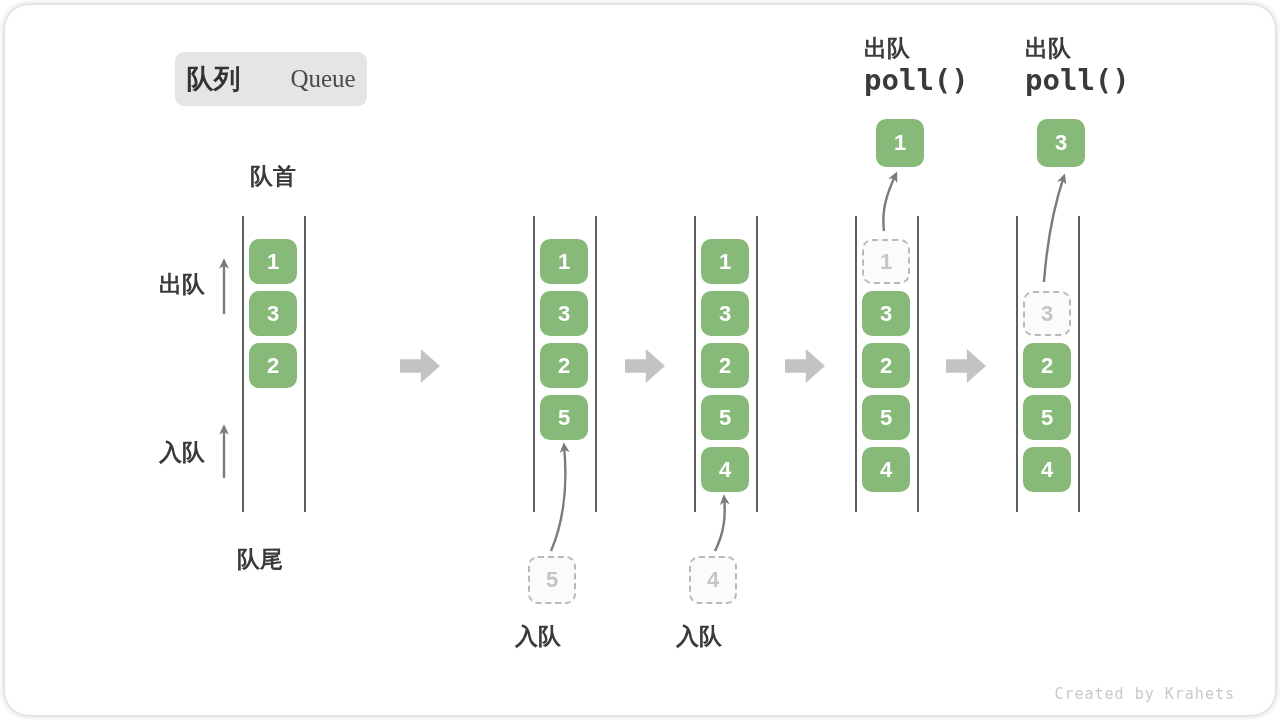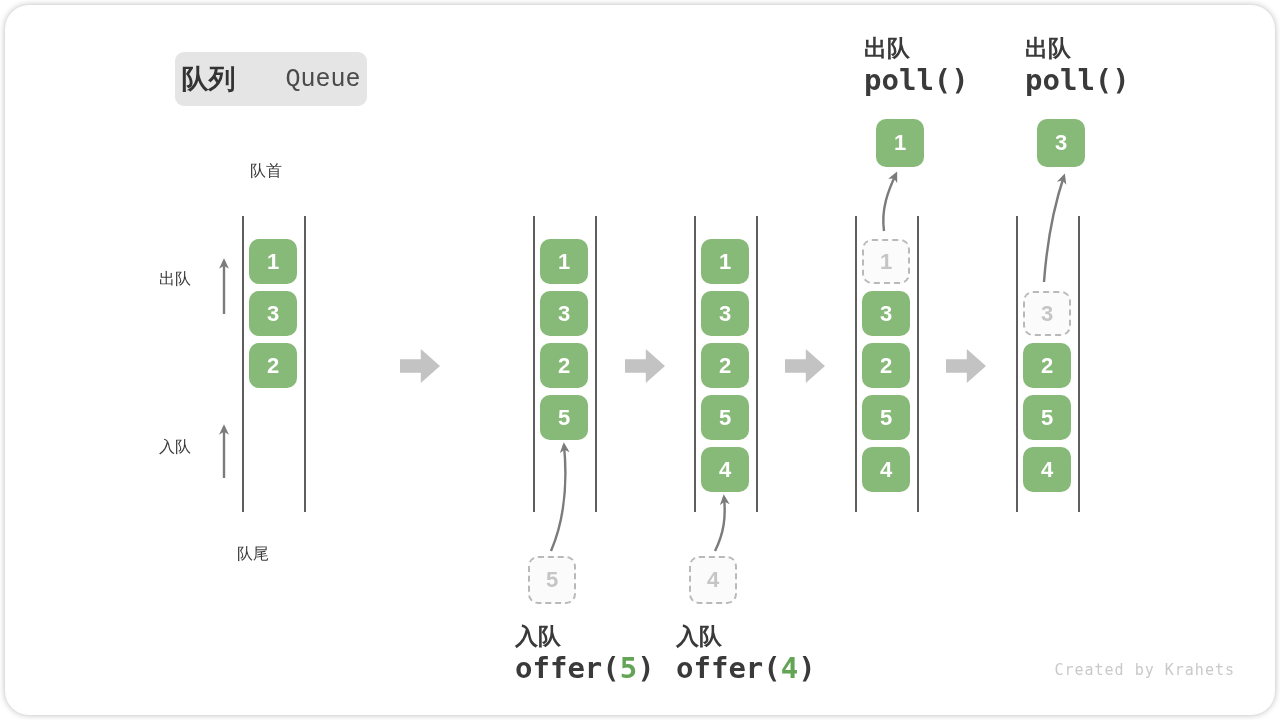--- a/index.html
+++ b/index.html
@@ -12,23 +12,23 @@
     box-shadow: 0 0 6px rgba(0,0,0,0.28);
   }
   .layer { position: absolute; left: 0; top: 0; width: 1280px; height: 720px; }
 
   .title-badge {
     position: absolute; left: 170px; top: 47px; width: 192px; height: 54px;
     background: #e5e5e5; border-radius: 9px;
     display: flex; align-items: center; justify-content: center; gap: 10px;
   }
   .title-zh { font-size: 27px; font-weight: bold; color: #333333; }
-  .title-en { font-size: 25px; color: #4a4a4a; font-family: Liberation Mono, monospace; margin-left: 40px; }
+  .title-en { font-size: 25px; color: #4a4a4a; font-family: Liberation Serif, serif; margin-left: 40px; }
 
-  .cjk-label { position: absolute; font-size: 16px; font-weight: normal; color: #3a3a3a; white-space: nowrap; }
+  .cjk-label { position: absolute; font-size: 23px; font-weight: bold; color: #3a3a3a; white-space: nowrap; }
 
   .chan-line { position: absolute; width: 2px; background: #5e5e5e; }
 
   .qbox {
     position: absolute; width: 48px; height: 45px; border-radius: 10px;
     display: flex; align-items: center; justify-content: center;
     font-size: 22px; font-weight: bold;
   }
   .qbox.filled { background: #87b978; color: #ffffff; }
   .qbox.dashed {
@@ -47,21 +47,21 @@
 
   .caption { position: absolute; white-space: nowrap; }
   .cap-op { font-size: 23px; font-weight: bold; color: #3a3a3a; line-height: 30px; }
   .cap-code {
     font-size: 29px; color: #3a3a3a; line-height: 34px;
     font-family: "DejaVu Sans Mono", "Liberation Mono", monospace; font-weight: bold;
   }
   .cap-code .green-num { color: #63a455; }
 
   .watermark {
-    position: absolute; right: 40px; bottom: 36px;
+    position: absolute; right: 40px; bottom: 12px;
     font-size: 15px; color: #c9c9c9; letter-spacing: 1px;
     font-family: "DejaVu Sans Mono", "Liberation Mono", monospace;
   }
   svg.overlay { position: absolute; left: 0; top: 0; pointer-events: none; }
 </style>
 </head>
 <body>
 
 <div class="canvas">
 
@@ -84,33 +84,31 @@
       <div class="qbox filled" style="left: 244px; top: 338px;">2</div>
       <div class="chan-line" style="left: 528px; top: 211px; height: 296px;"></div>
       <div class="chan-line" style="left: 590px; top: 211px; height: 296px;"></div>
       <div class="qbox filled" style="left: 535px; top: 234px;">1</div>
       <div class="qbox filled" style="left: 535px; top: 286px;">3</div>
       <div class="qbox filled" style="left: 535px; top: 338px;">2</div>
       <div class="qbox filled" style="left: 535px; top: 390px;">5</div>
       <div class="qbox ghost" style="left: 523px; top: 551px;">5</div>
       <div class="caption" style="left: 510px; top: 616px;">
         <div class="cap-op">入队</div>
-        <div class="cap-code"><span>offer(</span><span class="green-num">5</span><span>)</span></div>
       </div>
       <div class="chan-line" style="left: 689px; top: 211px; height: 296px;"></div>
       <div class="chan-line" style="left: 751px; top: 211px; height: 296px;"></div>
       <div class="qbox filled" style="left: 696px; top: 234px;">1</div>
       <div class="qbox filled" style="left: 696px; top: 286px;">3</div>
       <div class="qbox filled" style="left: 696px; top: 338px;">2</div>
       <div class="qbox filled" style="left: 696px; top: 390px;">5</div>
       <div class="qbox filled" style="left: 696px; top: 442px;">4</div>
       <div class="qbox ghost" style="left: 684px; top: 551px;">4</div>
       <div class="caption" style="left: 671px; top: 616px;">
         <div class="cap-op">入队</div>
-        <div class="cap-code"><span>offer(</span><span class="green-num">4</span><span>)</span></div>
       </div>
       <div class="chan-line" style="left: 850px; top: 211px; height: 296px;"></div>
       <div class="chan-line" style="left: 912px; top: 211px; height: 296px;"></div>
       <div class="qbox dashed" style="left: 857px; top: 234px;">1</div>
       <div class="qbox filled" style="left: 857px; top: 286px;">3</div>
       <div class="qbox filled" style="left: 857px; top: 338px;">2</div>
       <div class="qbox filled" style="left: 857px; top: 390px;">5</div>
       <div class="qbox filled" style="left: 857px; top: 442px;">4</div>
       <div class="qbox filled out" style="left: 871px; top: 114px;">1</div>
       <div class="caption" style="left: 859px; top: 28px;">

